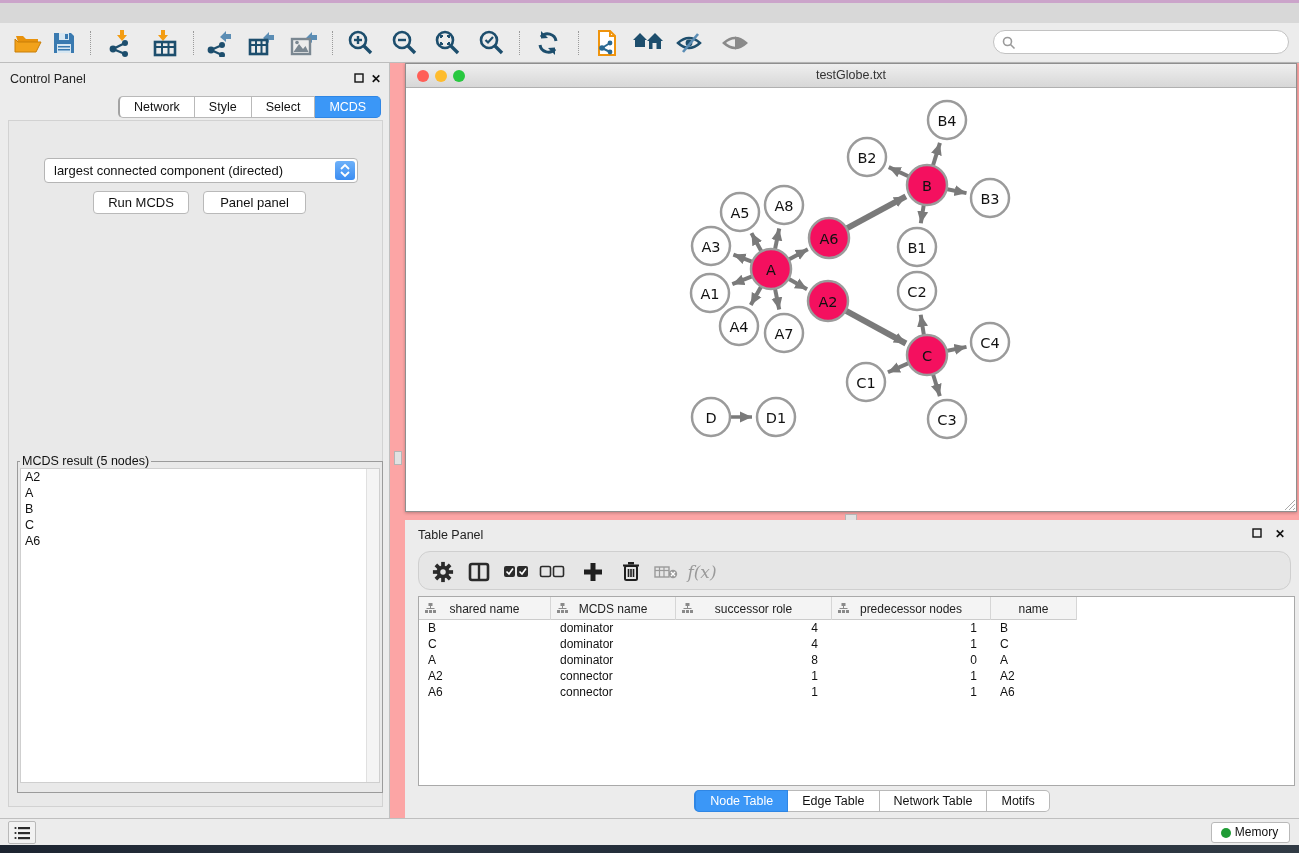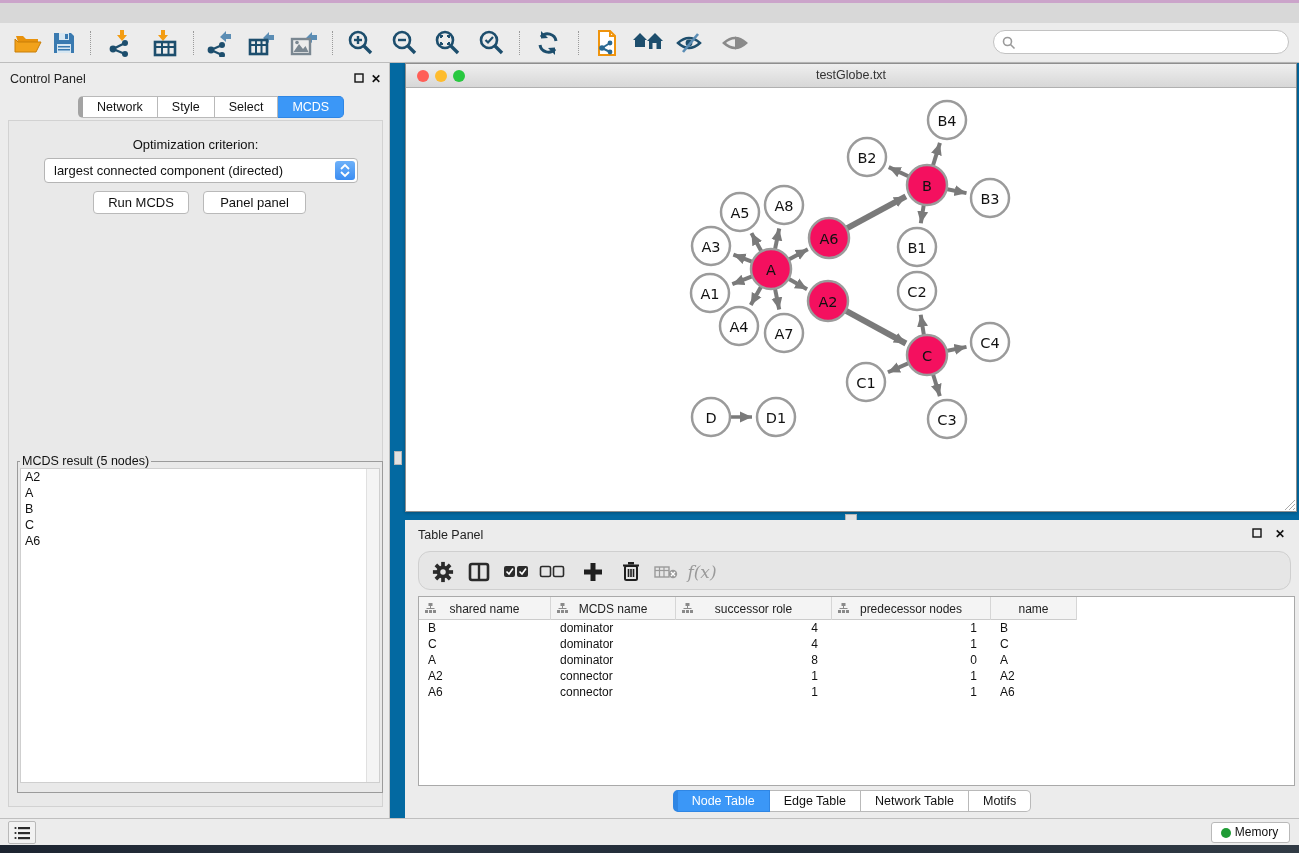--- a/index.html
+++ b/index.html
@@ -17,29 +17,29 @@
   .tl.yellow { left:27px; background:#febc2e; border:1px solid #dea123; }
   .tl.green { left:45px; background:#28c840; border:1px solid #1dad2b; }
 
   .main-toolbar { position:absolute; left:0; top:23px; width:1299px; height:40px; background:#ececec; border-bottom:1px solid #bdbdbd; }
   .tb-btn { position:absolute; top:5px; width:32px; height:30px; display:flex; align-items:center; justify-content:center; cursor:default; }
   .tb-sep { position:absolute; top:8px; width:0; height:24px; border-left:1px dotted #9a9a9a; }
   .search-field { position:absolute; right:10px; top:7px; width:296px; height:24px; background:#fff; border:1px solid #c2c2c2; border-radius:12px; }
   .search-field svg { position:absolute; left:8px; top:5px; }
 
   
-  .content { position:absolute; left:0; top:63px; width:1299px; height:755px; background:#0369a1; }
+  .content { position:absolute; left:0; top:63px; width:1299px; height:755px; background:#fca5a5; }
 
   
   .control-panel { position:absolute; left:0; top:0; width:390px; height:755px; background:#ececec; border-right:1px solid #c0c0c0; }
   .cp-title { position:absolute; left:10px; top:9px; font-size:12.5px; color:#222; }
   .panel-ctl { position:absolute; top:9px; font-size:12px; color:#111; cursor:default; }
   .tabs-row { position:absolute; display:flex; }
   .tab { height:22px; line-height:20px; padding:0 14px; font-size:12.5px; background:#fff; border:1px solid #b9b9b9; border-left:none; color:#111; cursor:default; }
-  .tab:first-child { border-left:5px solid #a3a3a3; border-radius:5px 0 0 5px; }
+  .tab:first-child { border-left:2px solid #a3a3a3; border-radius:5px 0 0 5px;margin-left:40px; }
   .tab:last-child { border-radius:0 5px 5px 0; }
   .tab.active { background:#3b97f7; border-color:#2f86e4; color:#fff; }
   .cp-subpanel { position:absolute; left:8px; top:57px; width:375px; height:687px; background:#e9e9e9; border:1px solid #d2d2d2; }
   .opt-label { position:absolute; left:0; width:100%; top:16px; text-align:center; font-size:13px; color:#111; }
   .combo { position:absolute; left:35px; top:37px; width:314px; height:25px; background:#fff; border:1px solid #b5b5b5; border-radius:4px; font-size:13px; color:#111; line-height:23px; padding-left:9px; cursor:default; }
   .combo .stepper { position:absolute; right:2px; top:2px; width:20px; height:19px; background:linear-gradient(#6eb1f9,#3b8df2); border-radius:3px; }
   .combo .stepper svg { position:absolute; left:4px; top:2px; }
   .btn { position:absolute; height:23px; background:#fff; border:1px solid #b9b9b9; border-radius:4px; font-size:13px; color:#111; text-align:center; line-height:21px; cursor:default; }
   fieldset.result-group { position:absolute; left:8px; top:333px; width:366px; height:339px; border:1px solid #9b9b9b; background:transparent; }
   fieldset.result-group legend { font-size:12.5px; color:#111; margin-left:2px; padding:0 2px; }
@@ -246,21 +246,20 @@
       <div class="panel-ctl" style="right:8px; font-weight:bold;">✕</div>
 
       <div class="tabs-row" style="left:78px; top:33px;" id="cp-tabs">
           <div class="tab">Network</div>
           <div class="tab">Style</div>
           <div class="tab">Select</div>
           <div class="tab active">MCDS</div>
         </div>
 
       <div class="cp-subpanel">
-        <div class="opt-label">Optimization criterion:</div>
         <div class="combo">
           <span>largest connected component (directed)</span>
           <span class="stepper">
             <svg width="12" height="15" viewBox="0 0 12 15">
               <path d="M2,6 L6,2 L10,6" fill="none" stroke="#fff" stroke-width="1.8"></path>
               <path d="M2,9 L6,13 L10,9" fill="none" stroke="#fff" stroke-width="1.8"></path>
             </svg>
           </span>
         </div>
         <div class="btn" style="left:84px; top:70px; width:96px;">Run MCDS</div>

